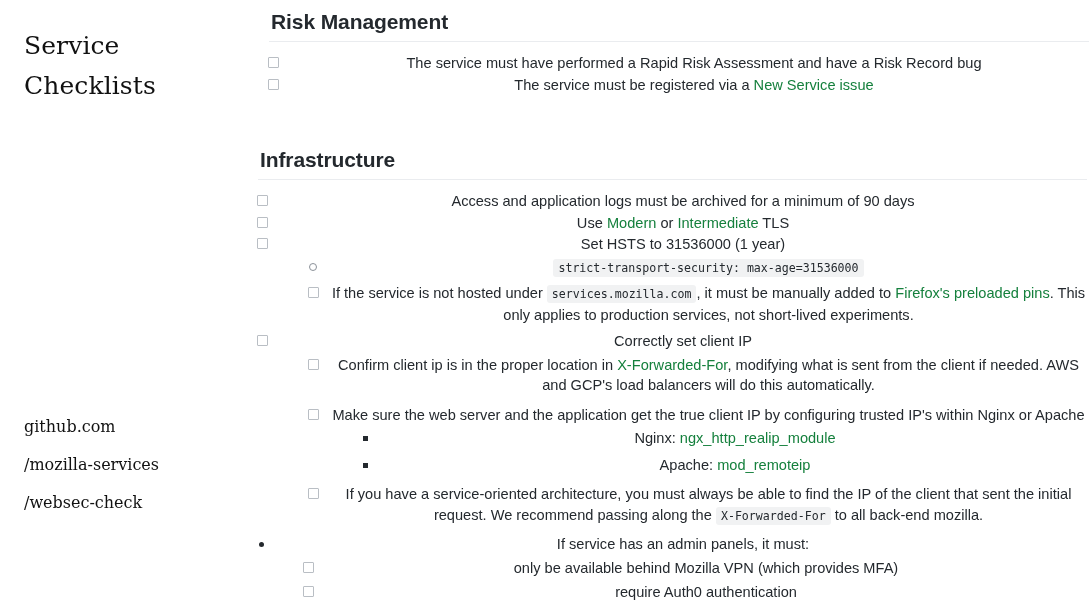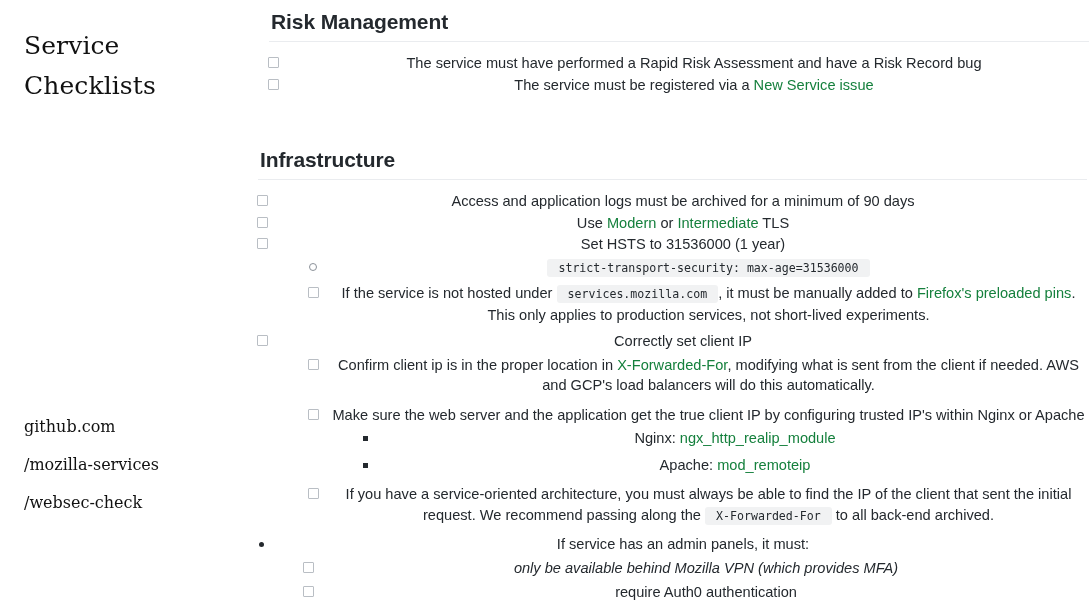--- a/index.html
+++ b/index.html
@@ -145,21 +145,21 @@
   a.link {
     color: #15803d;
     text-decoration: none;
   }
 
   code.inline {
     font-family: "DejaVu Sans Mono", "Liberation Mono", monospace;
     font-size: 11.6px;
     background: #f1f2f3;
     border-radius: 3px;
-    padding: 2px 11px;
+    padding: 2px 5px;
     color: #24292e;
     white-space: nowrap;
   }
 
   
   #sec-risk { position: absolute; left: 11px; top: 10px; width: 833px; }
   #sec-infra { position: absolute; left: 0; top: 148px; width: 833px; }
 </style>
 </head>
 <body>
@@ -249,31 +249,31 @@
                 </li>
                 <li class="item tight" style="margin-top:6px;">
                   <span class="marker square"></span>
                   <span>Apache: </span><a class="link" href="#">mod_remoteip</a>
                 </li>
               </ul>
             </li>
 
             <li class="item" style="margin-top:9px;">
               <span class="marker cb"></span>
-              <span>If you have a service-oriented architecture, you must always be able to find the IP of the client that sent the initial request. We recommend passing along the </span><code class="inline">X-Forwarded-For</code><span> to all back-end archived.</span>
+              <span>If you have a service-oriented architecture, you must always be able to find the IP of the client that sent the initial request. We recommend passing along the </span><code class="inline">X-Forwarded-For</code><span> to all back-end mozilla.</span>
             </li>
           </ul>
         </li>
 
         <li class="item tight" style="margin-top:8px;">
           <span class="marker disc"></span>
           <span>If service has an admin panels, it must:</span>
 
           <ul class="sub" style="padding-left:25px;">
-            <li class="item tight" style="margin-top:3px;font-style:italic;">
+            <li class="item tight" style="margin-top:3px;">
               <span class="marker cb"></span>
               <span>only be available behind Mozilla VPN (which provides MFA)</span>
             </li>
             <li class="item tight" style="margin-top:4px;">
               <span class="marker cb"></span>
               <span>require Auth0 authentication</span>
             </li>
           </ul>
         </li>
 

